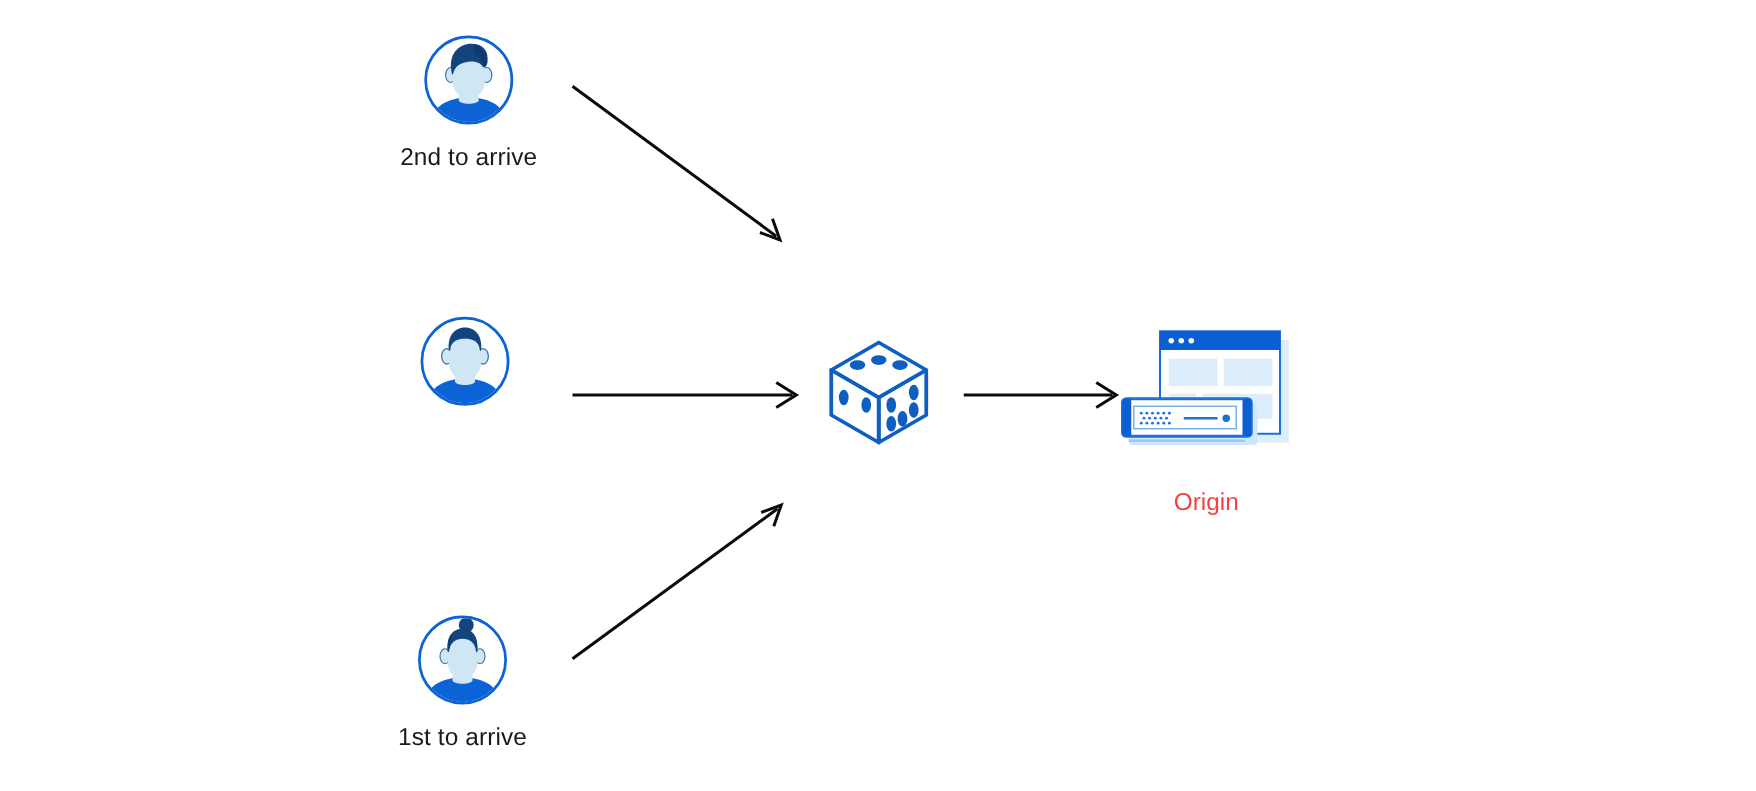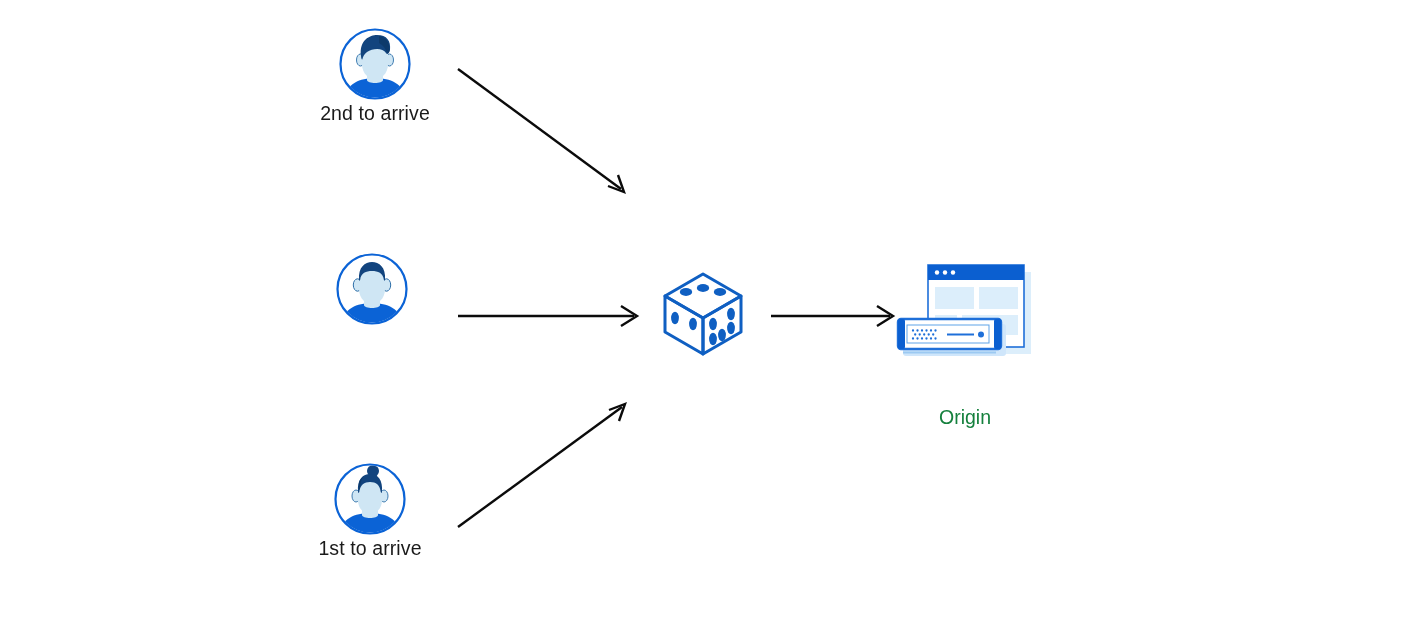--- a/index.html
+++ b/index.html
@@ -29,32 +29,33 @@
   .avatar-wrap {
     width: 76px;
     height: 76px;
     margin: 0 auto;
     display: block;
   }
   .node-label {
     font-size: 19.5px;
     line-height: 1.2;
     color: #1a1a1a;
+    margin-top: 13px;
     white-space: nowrap;
     font-weight: 400;
     letter-spacing: 0.1px;
   }
   .origin-node {
     width: 200px;
     text-align: center;
   }
   .origin-label {
     font-size: 19.5px;
-    color: #15803d;
-    margin-top: 24px;
+    color: #ef4444;
+    margin-top: 8px;
     white-space: nowrap;
   }
   .dice-node {
     width: 96px;
     height: 96px;
   }
   svg.arrow-layer {
     position: absolute;
     left: 0;
     top: 0;
@@ -149,21 +150,21 @@
           <ellipse cx="23.5" cy="34" rx="4.2" ry="6.2" fill="#cfe6f4" stroke="#2d6ea8" stroke-width="1"></ellipse>
           <ellipse cx="52.5" cy="34" rx="4.2" ry="6.2" fill="#cfe6f4" stroke="#2d6ea8" stroke-width="1"></ellipse>
           <path d="M 25 28 C 25 16 51 16 51 28 L 51 38 C 51 48 44 53 38 53 C 32 53 25 48 25 38 Z" fill="#cfe6f4"></path>
 
           <path d="M 25 29 C 24 16 31 11 38 11 C 45 11 52 16 51 29 C 50.6 30 50 30 49.8 28.5 C 49 22 44 20 38 20 C 32 20 27 22 26.2 28.5 C 26 30 25.4 30 25 29 Z" fill="#12447e"></path>
         </g>
       </svg>
     </div>
   </div>
 
-  <div class="node avatar-node" style="left:290px; top:461px;">
+  <div class="node avatar-node" style="left:290px; top:490px;">
     <div class="avatar-wrap">
       <svg viewBox="0 0 76 76" width="76" height="76">
         <defs>
           <clipPath id="clipC">
               <circle cx="38" cy="38" r="33.5"></circle>
             </clipPath>
         </defs>
         <circle cx="38" cy="38" r="34.5" fill="#ffffff" stroke="#0b63d6" stroke-width="2.2"></circle>
         <g clip-path="url(#clipC)">
           <path d="M 6 76 C 8 59 21 52 38 52 C 55 52 68 59 70 76 Z" fill="#0b63d6"></path>

